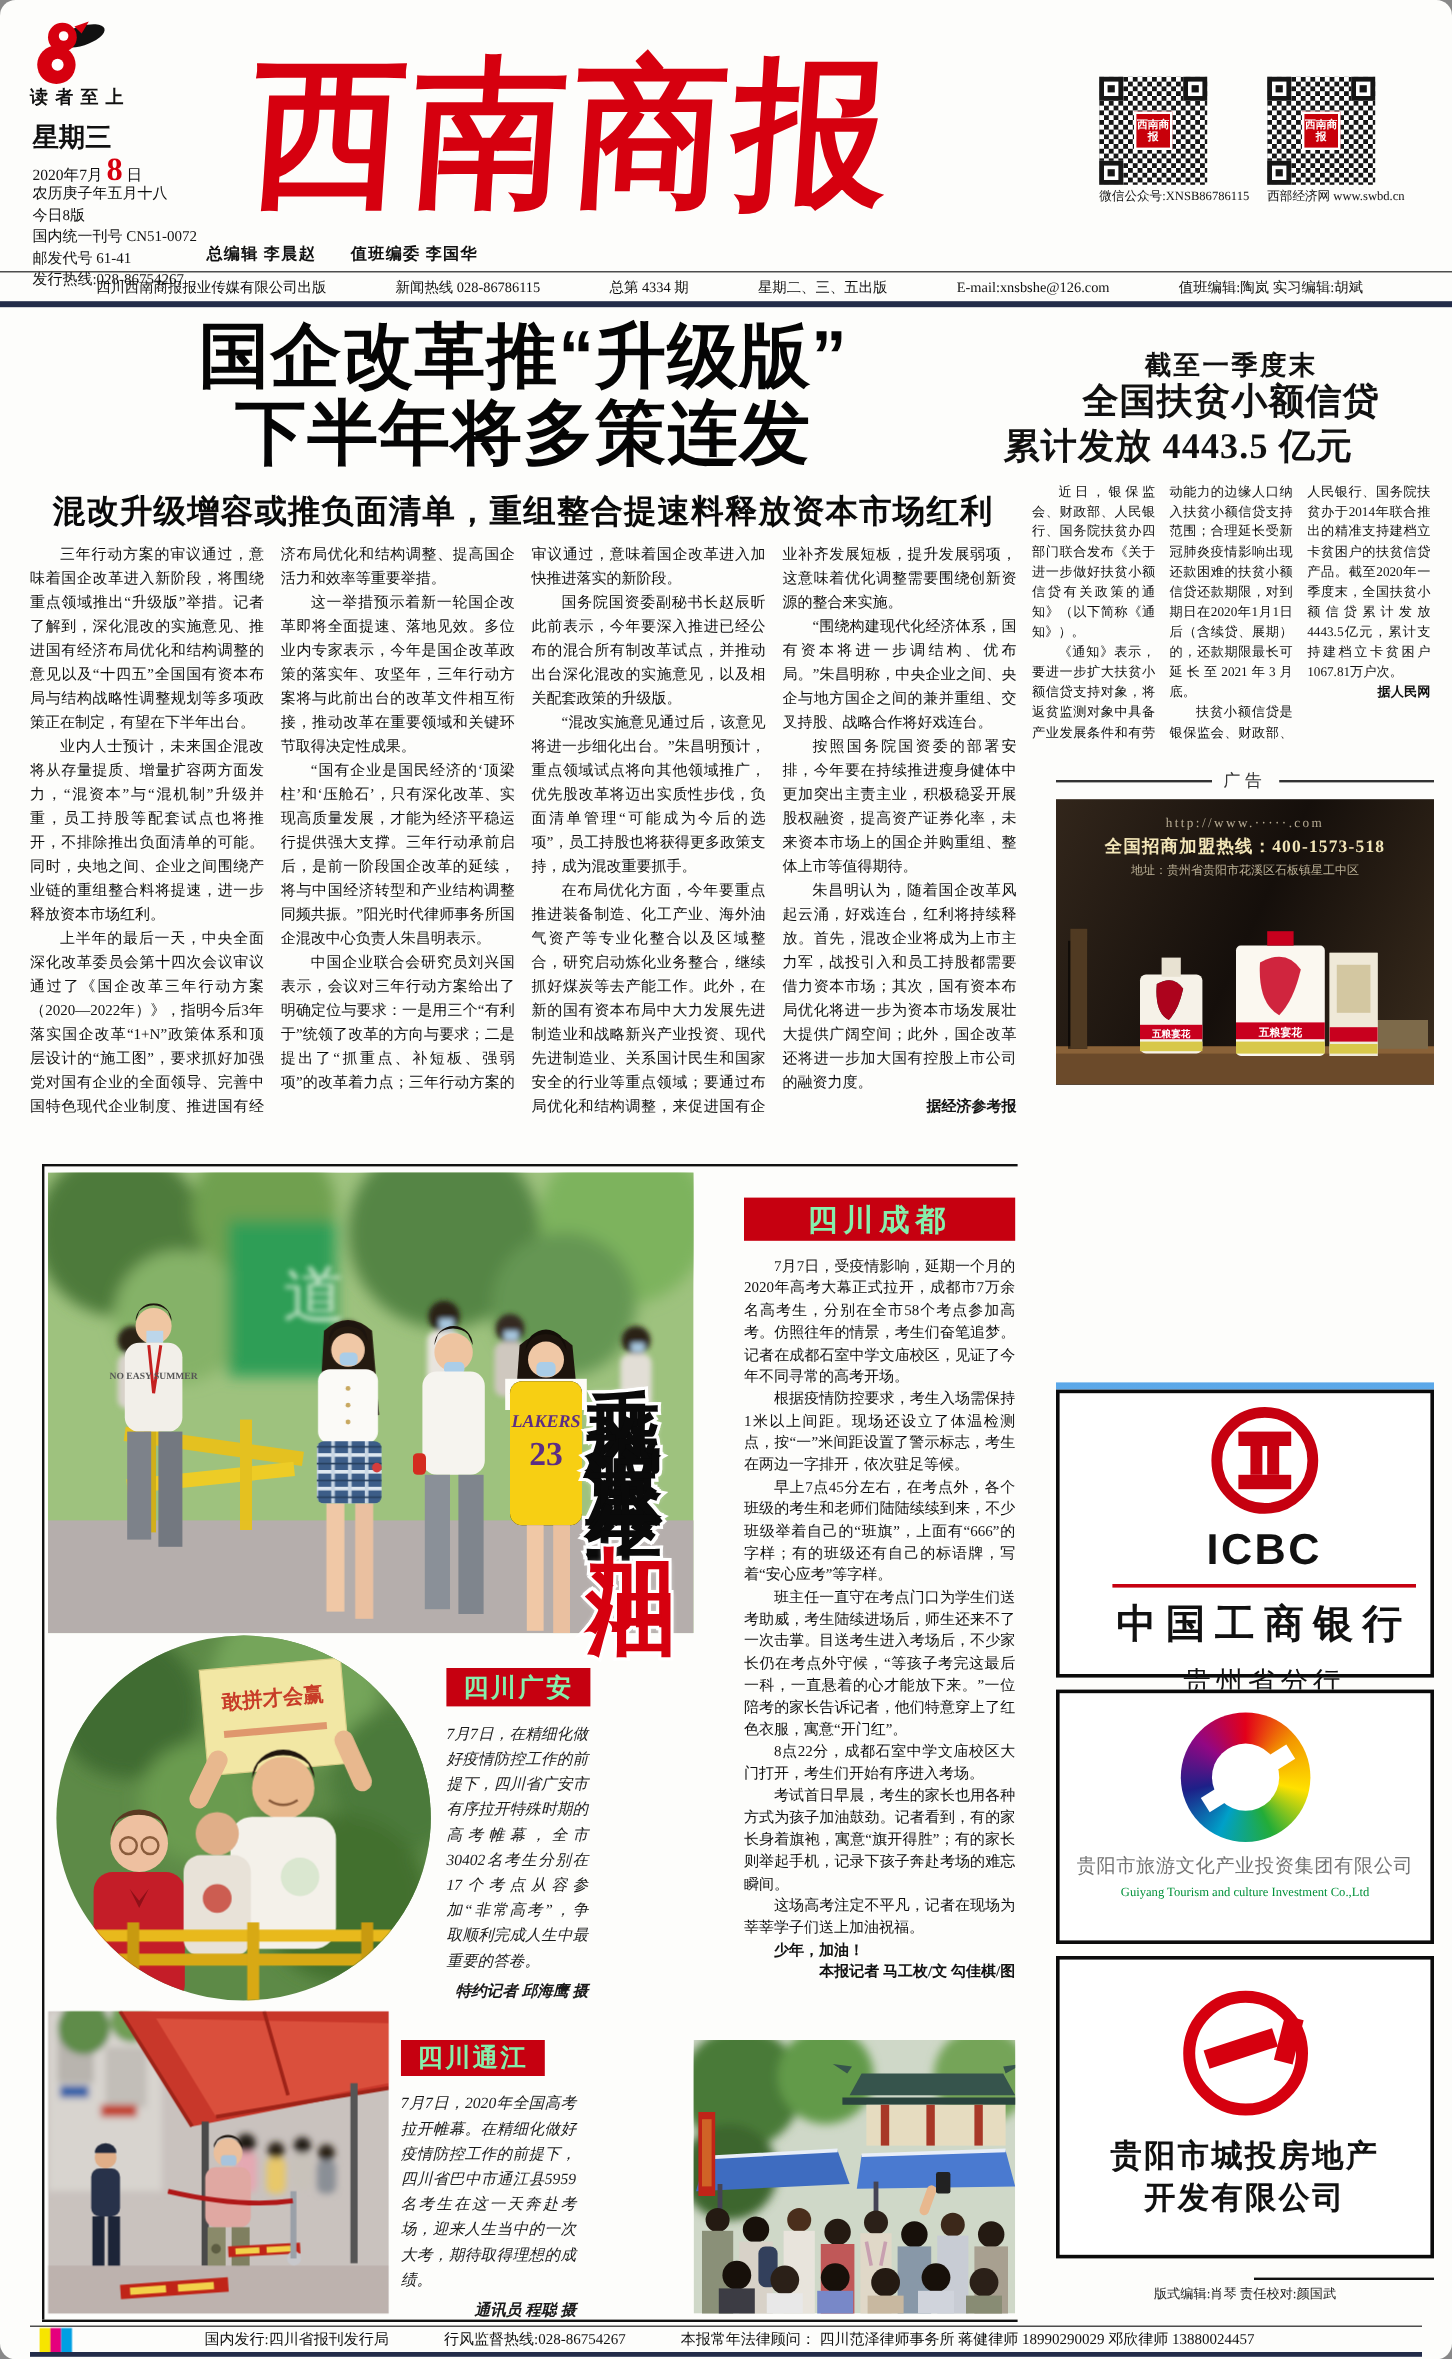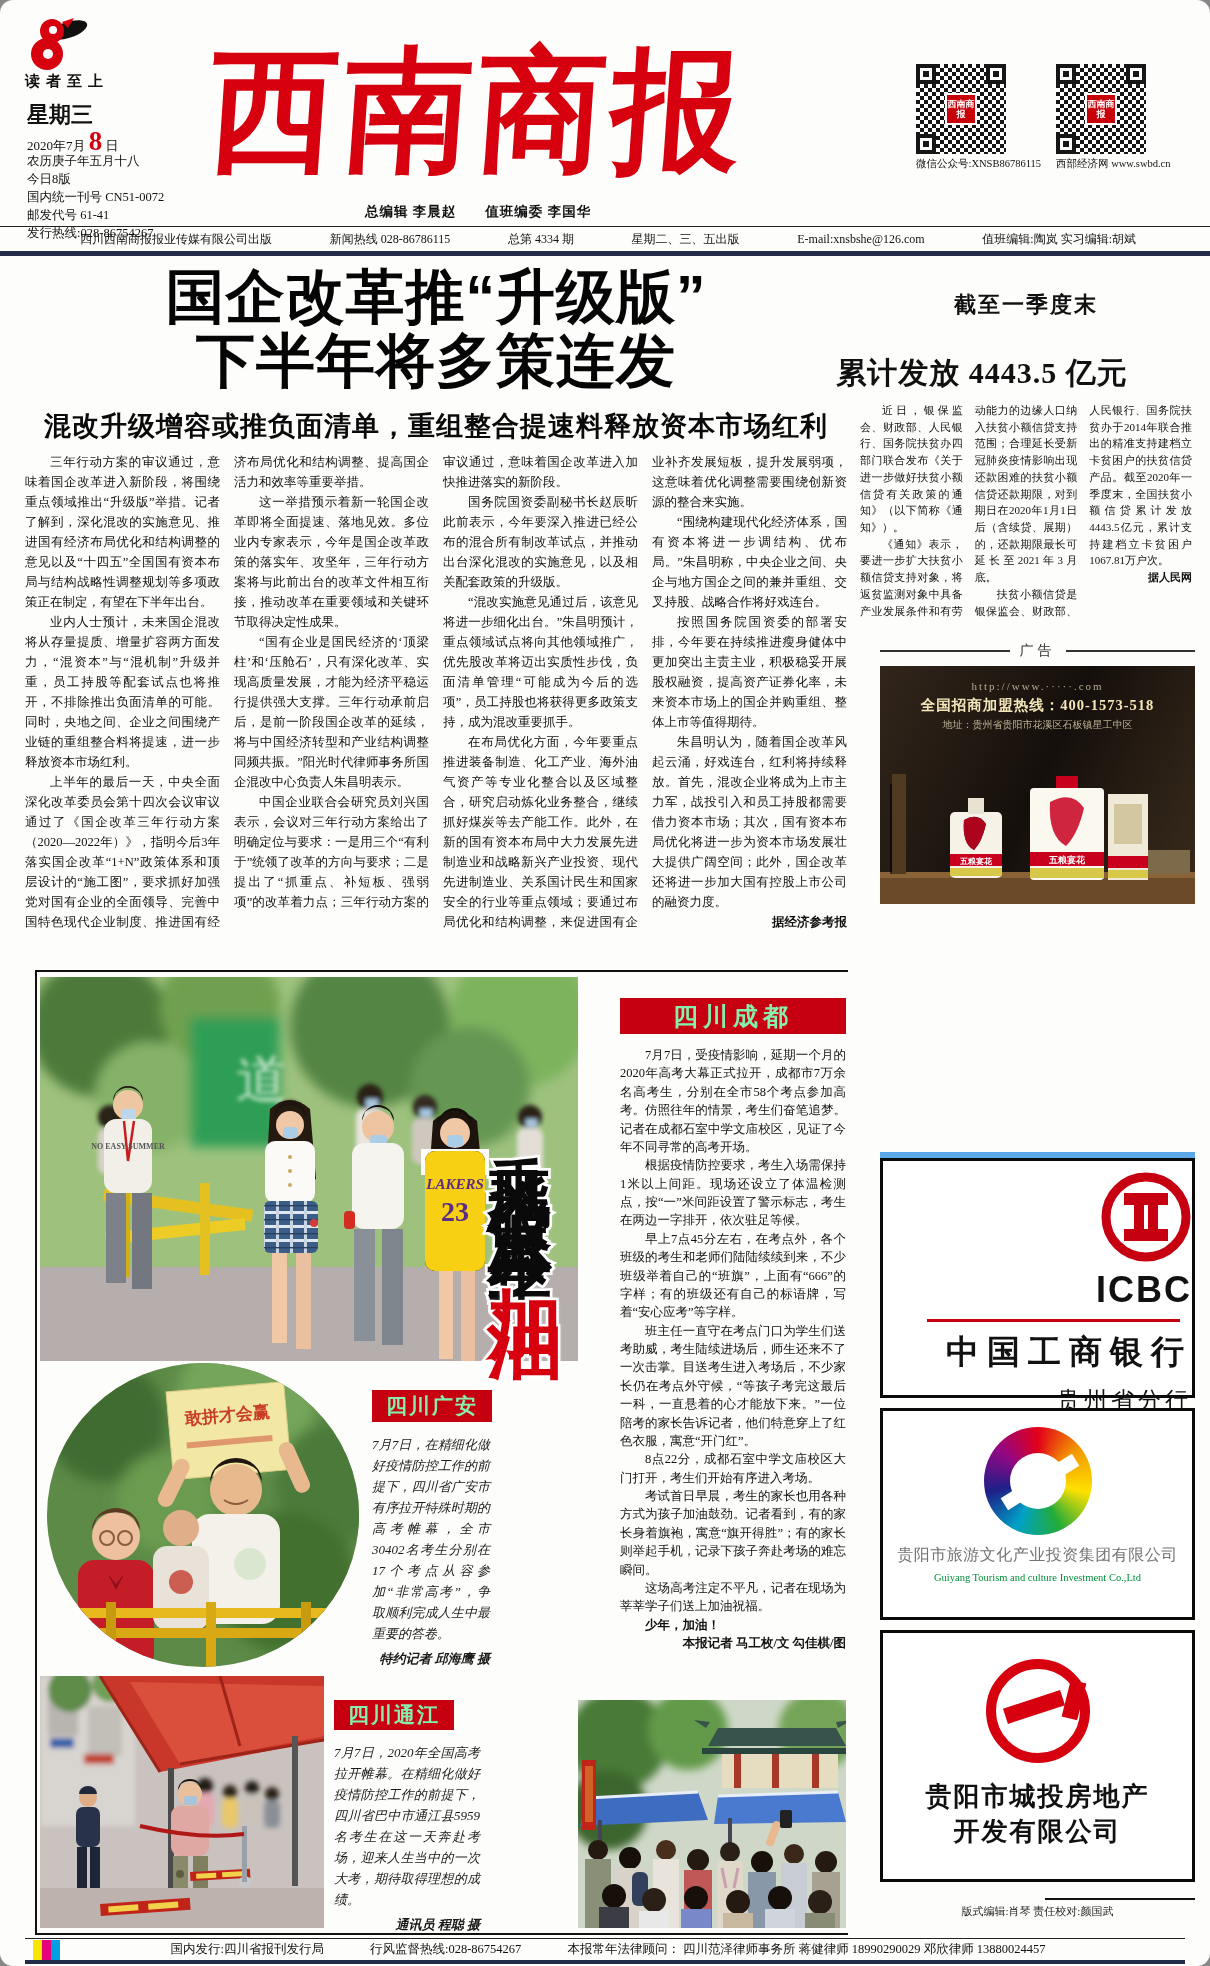--- a/index.html
+++ b/index.html
@@ -7,21 +7,21 @@
         font-family:"Liberation Serif","DejaVu Serif",serif;color:#111;border-radius:13px;}
   .abs{position:absolute;}
   
   .slogan{font-weight:700;font-size:15px;letter-spacing:6px;font-family:"Liberation Sans",sans-serif;}
   .weekday{font-size:22px;font-weight:700;font-family:"Liberation Sans",sans-serif;}
   .dateline{font-size:13px;}
   .dateline b{color:#d6000f;font-size:27px;font-weight:900;}
   .mhsmall{font-size:12.5px;line-height:1.45;}
   .paper-title{font-size:128px;font-weight:900;color:#d6000f;letter-spacing:6px;line-height:1;
                transform:skewX(-4deg) scaleY(1.05);text-align:center;white-space:nowrap;}
-  .editors{font-size:13.5px;font-weight:700;text-align:center;letter-spacing:1px;}
+  .editors{font-size:13.5px;font-weight:700;letter-spacing:1px;}
   .qr{width:90px;height:90px;background:repeating-conic-gradient(#161616 0% 25%,#fff 0% 50%);
       background-size:8px 8px;position:relative;}
   .qr .fp{position:absolute;width:20px;height:20px;border:4px solid #161616;background:#fff;box-sizing:border-box;}
   .qr .fp::after{content:"";position:absolute;inset:3px;background:#161616;}
   .qr .logo{position:absolute;inset:0;margin:auto;width:28px;height:28px;background:#c8000a;color:#fff;
             font-size:9px;line-height:1.15;display:flex;align-items:center;justify-content:center;
             text-align:center;font-weight:700;border:2px solid #fff;}
   .qrcap{font-size:10.5px;text-align:center;margin-top:3px;white-space:nowrap;}
   .rule-thin{height:1px;background:#222;}
   .rule-thick{background:#232c49;}
@@ -48,21 +48,21 @@
   .liquor .hot{font-size:14.5px;font-weight:700;color:#f3e6b8;letter-spacing:1px;margin-top:4px;}
   .liquor .addr{font-size:10px;color:#bdb297;margin-top:3px;}
   .taxad{background:linear-gradient(#5aa7e8 0%,#9cd0f5 55%,#cfeafb 75%,#8fc45f 88%,#5f9e3c 100%);
          position:relative;overflow:hidden;text-align:center;}
   .taxad .agency{font-size:16.5px;font-weight:900;color:#ffe93c;letter-spacing:1px;
                  text-shadow:1px 1px 0 #1f4f8f,-1px 1px 0 #1f4f8f,1px -1px 0 #1f4f8f,-1px -1px 0 #1f4f8f;margin-top:14px;}
   .taxad .row{display:flex;align-items:baseline;justify-content:center;gap:6px;margin-top:14px;}
   .taxad .script{font-size:30px;color:#e2001a;font-style:italic;font-weight:900;font-family:"Liberation Serif",serif;}
   .taxad .main{font-size:26px;color:#e2001a;font-weight:900;font-style:italic;letter-spacing:2px;
                font-family:"Liberation Sans",sans-serif;text-shadow:1px 1px 0 #fff;}
-  .icbcad{background:#fff;border:3px solid #0a0a0a;text-align:right;padding-left:32px;}
+  .icbcad{background:#fff;border:3px solid #0a0a0a;text-align:center;padding-left:32px;}
   .icbc-latin{font-size:36px;font-weight:900;font-family:"Liberation Sans",sans-serif;letter-spacing:2px;margin-top:2px;}
   .icbc-rule{height:3px;background:#c60010;margin:8px 12px;}
   .icbc-name{font-size:33px;font-weight:900;letter-spacing:8px;font-family:"Liberation Sans",sans-serif;}
   .icbc-branch{font-size:23px;letter-spacing:4px;margin-top:10px;}
   .tourad{background:#fff;border:3px solid #0a0a0a;text-align:center;}
   .tour-logo{width:108px;height:108px;border-radius:50%;margin:16px auto 10px;
              background:conic-gradient(#e2001a,#f39800,#ffe100,#23ac38,#00a0c8,#1d2088,#920783,#e2001a);position:relative;}
   .tour-logo::before{content:"";position:absolute;inset:26px;background:#fff;border-radius:50%;}
   .tour-logo::after{content:"";position:absolute;left:14px;top:48px;width:84px;height:14px;background:#fff;transform:rotate(-32deg);}
   .tour-cn{font-size:16px;font-weight:400;color:#737373;letter-spacing:.5px;white-space:nowrap;}
@@ -163,20 +163,21 @@
     <p>国务院国资委副秘书长赵辰昕此前表示，今年要深入推进已经公布的混合所有制改革试点，并推动出台深化混改的实施意见，以及相关配套政策的升级版。</p>
     <p>“混改实施意见通过后，该意见将进一步细化出台。”朱昌明预计，重点领域试点将向其他领域推广，优先股改革将迈出实质性步伐，负面清单管理“可能成为今后的选项”，员工持股也将获得更多政策支持，成为混改重要抓手。</p>
     <p>在布局优化方面，今年要重点推进装备制造、化工产业、海外油气资产等专业化整合以及区域整合，研究启动炼化业务整合，继续抓好煤炭等去产能工作。此外，在新的国有资本布局中大力发展先进制造业和战略新兴产业投资、现代先进制造业、关系国计民生和国家安全的行业等重点领域；要通过布局优化和结构调整，来促进国有企业补齐发展短板，提升发展弱项，这意味着优化调整需要围绕创新资源的整合来实施。</p>
     <p>“围绕构建现代化经济体系，国有资本将进一步调结构、优布局。”朱昌明称，中央企业之间、央企与地方国企之间的兼并重组、交叉持股、战略合作将好戏连台。</p>
     <p>按照国务院国资委的部署安排，今年要在持续推进瘦身健体中更加突出主责主业，积极稳妥开展股权融资，提高资产证券化率，未来资本市场上的国企并购重组、整体上市等值得期待。</p>
     <p>朱昌明认为，随着国企改革风起云涌，好戏连台，红利将持续释放。首先，混改企业将成为上市主力军，战投引入和员工持股都需要借力资本市场；其次，国有资本布局优化将进一步为资本市场发展壮大提供广阔空间；此外，国企改革还将进一步加大国有控股上市公司的融资力度。</p>
     <p class="attr">据经济参考报</p>
   </div>
 
   <div class="abs pov-kicker" style="left:860px;top:290px;width:332px;">截至一季度末</div>
+  <div class="abs pov-h" style="left:860px;top:318px;width:332px;">全国扶贫小额信贷</div>
   <div class="abs pov-h" style="left:816px;top:356px;width:332px;">累计发放 4443.5 亿元</div>
   <div class="abs pov" style="left:860px;top:402px;width:332px;height:230px;">
     <p>近日，银保监会、财政部、人民银行、国务院扶贫办四部门联合发布《关于进一步做好扶贫小额信贷有关政策的通知》（以下简称《通知》）。</p>
     <p>《通知》表示，要进一步扩大扶贫小额信贷支持对象，将返贫监测对象中具备产业发展条件和有劳动能力的边缘人口纳入扶贫小额信贷支持范围；合理延长受新冠肺炎疫情影响出现还款困难的扶贫小额信贷还款期限，对到期日在2020年1月1日后（含续贷、展期）的，还款期限最长可延长至2021年3月底。</p>
     <p>扶贫小额信贷是银保监会、财政部、人民银行、国务院扶贫办于2014年联合推出的精准支持建档立卡贫困户的扶贫信贷产品。截至2020年一季度末，全国扶贫小额信贷累计发放4443.5亿元，累计支持建档立卡贫困户1067.81万户次。</p>
     <p class="attr">据人民网</p>
   </div>
 
   <div class="abs adlabel" style="left:880px;top:642px;width:315px;">
       <span>广告</span>

